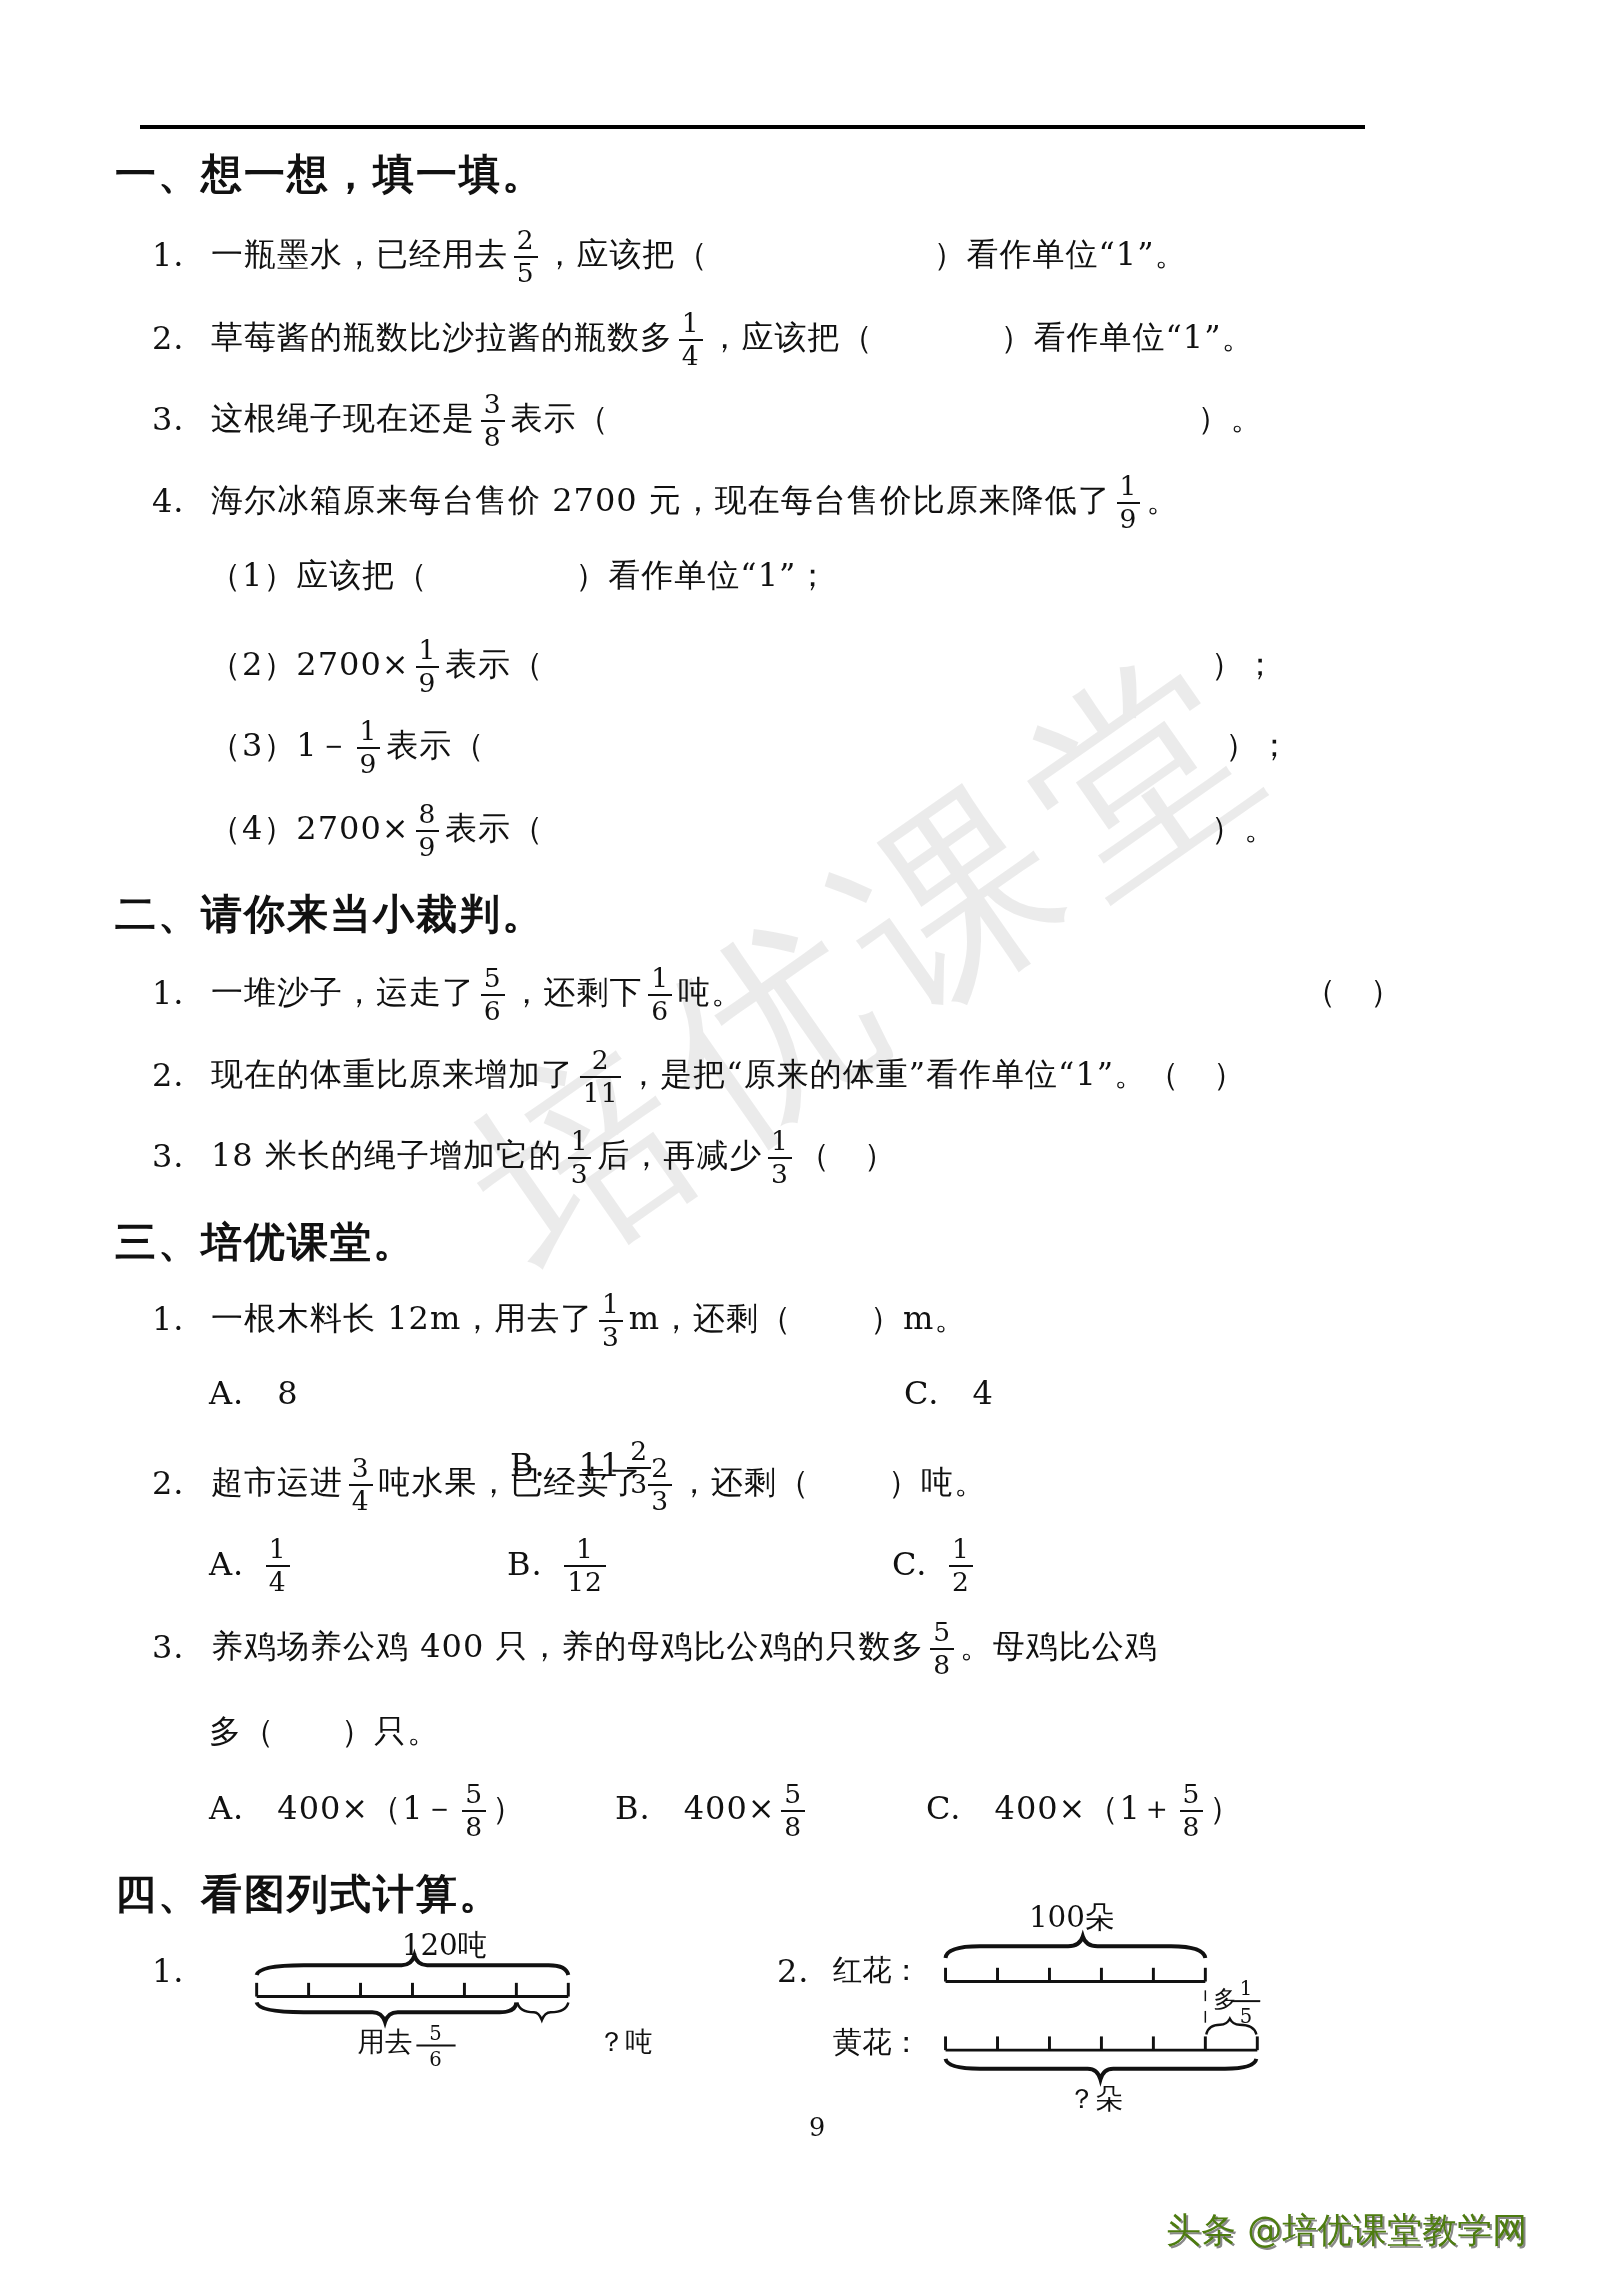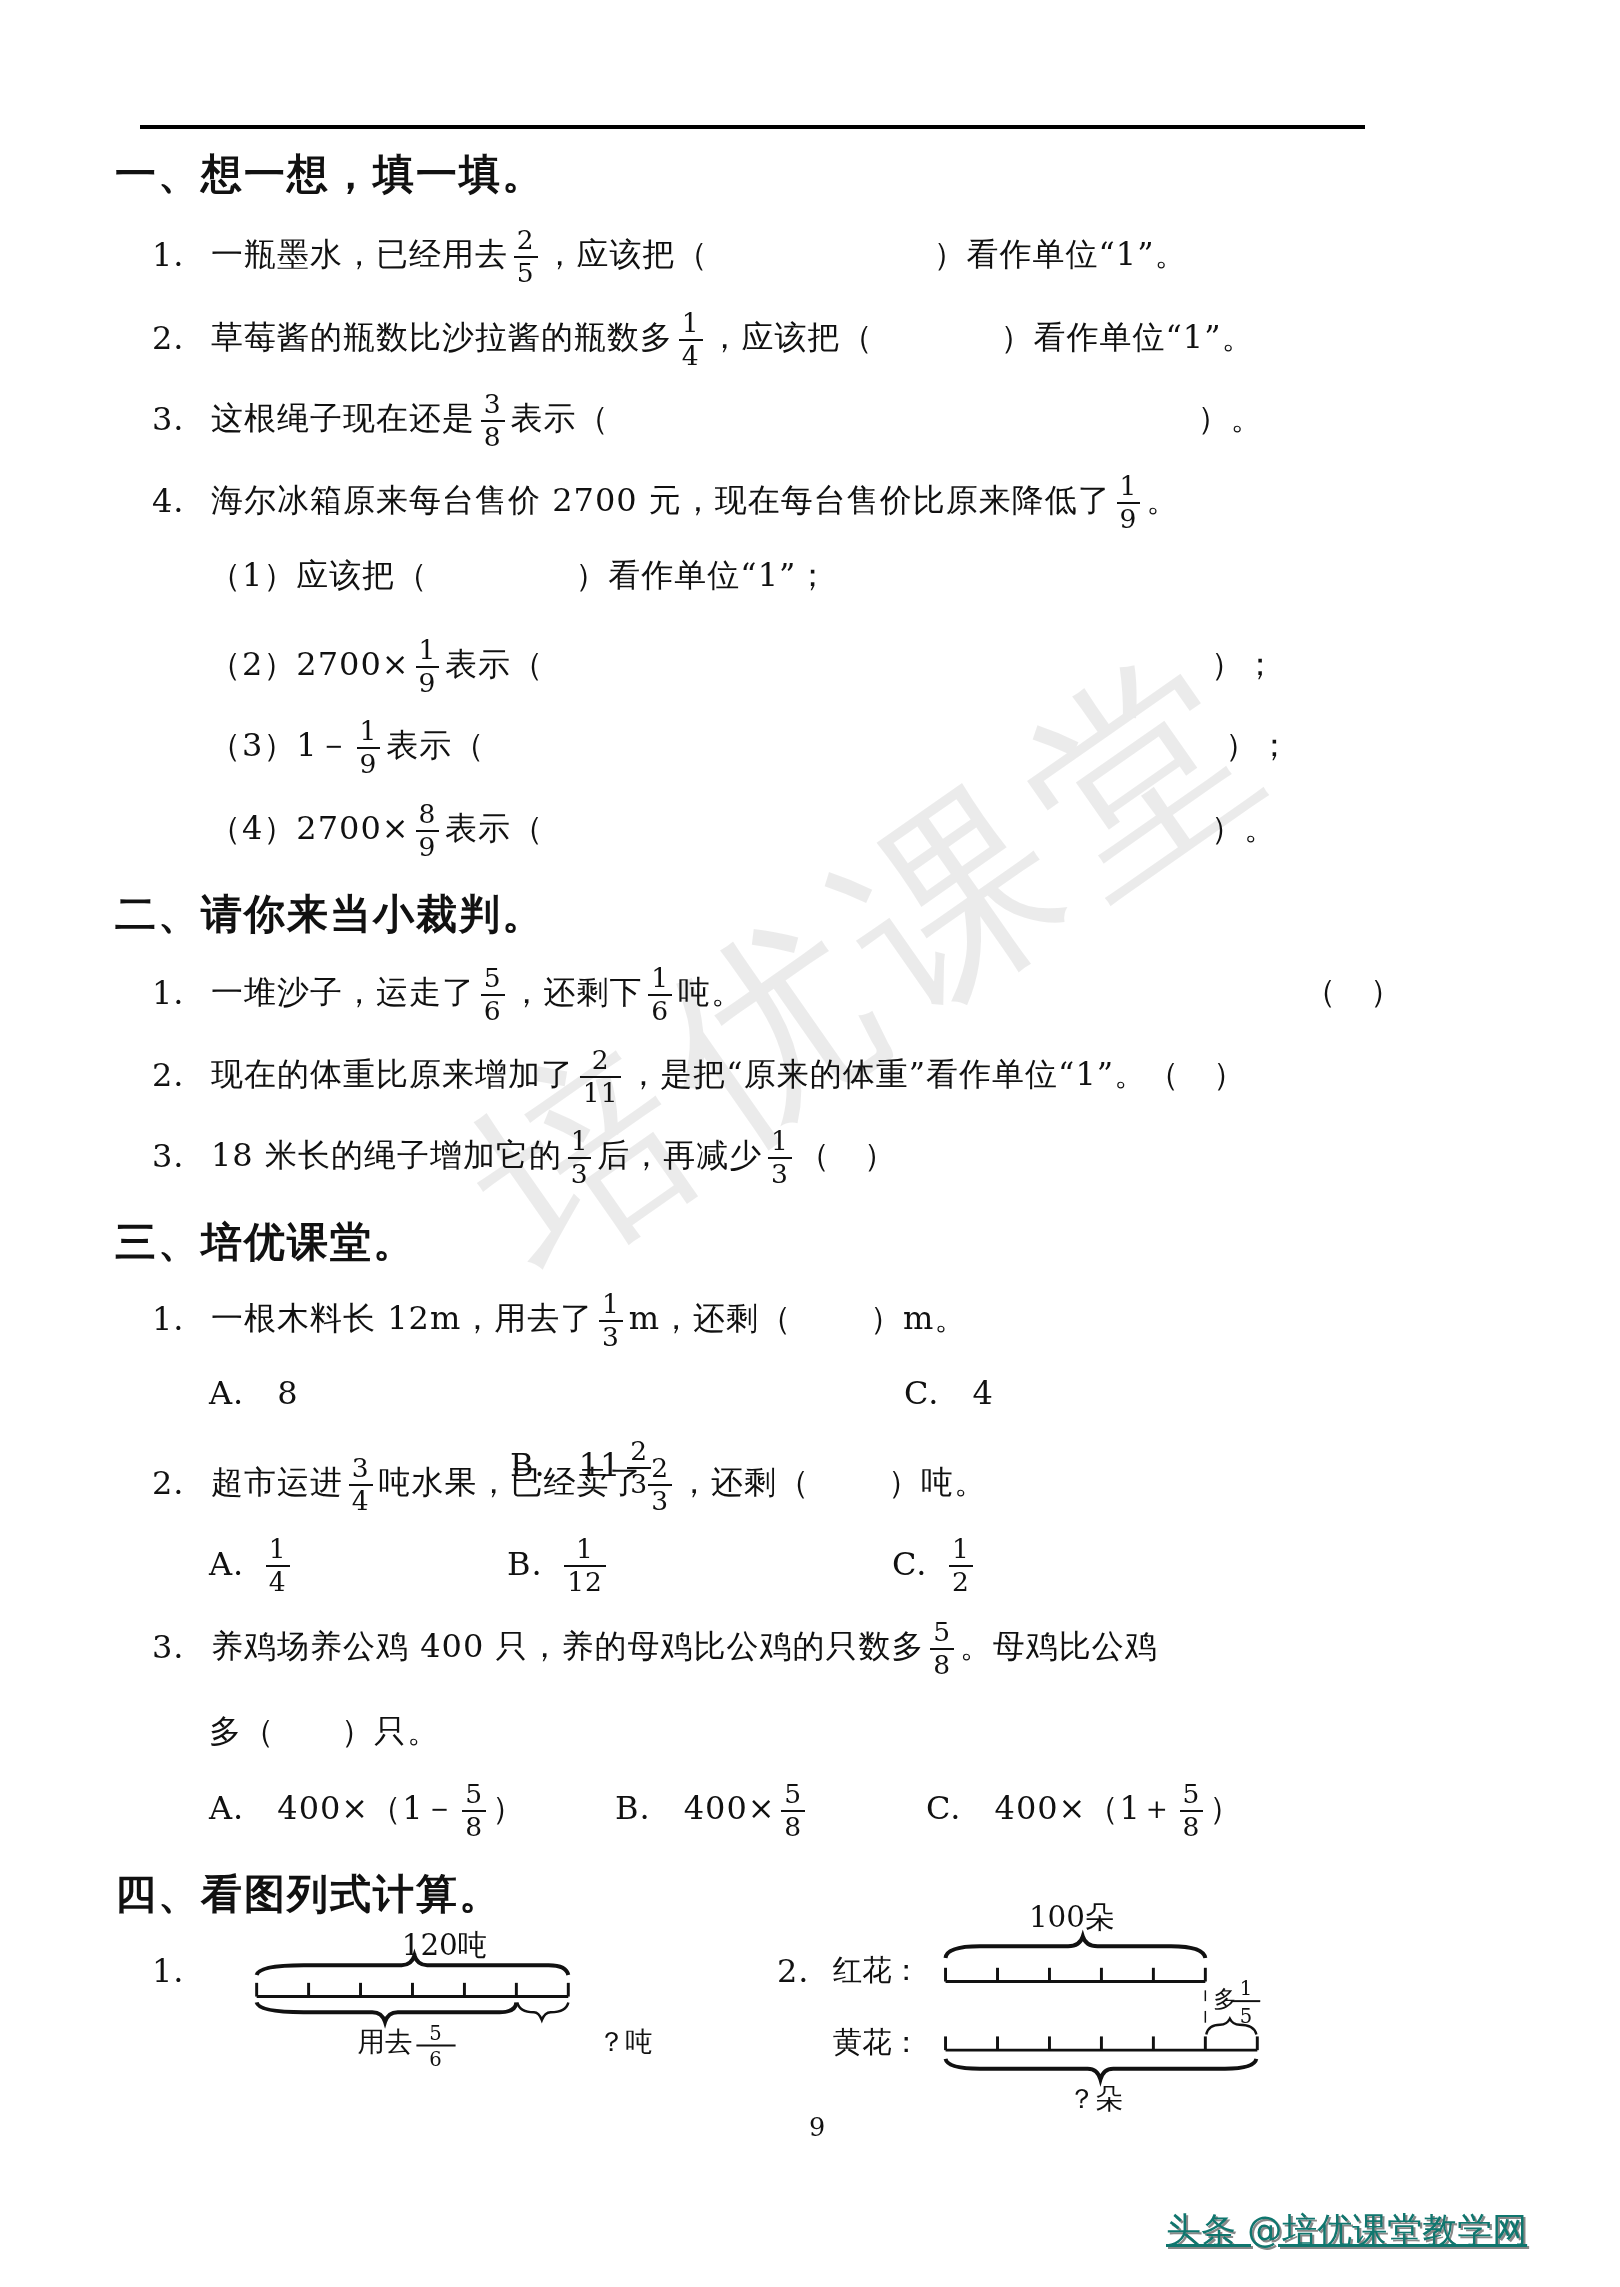--- a/index.html
+++ b/index.html
@@ -11,22 +11,22 @@
   .line { position:absolute; font-size:32px; white-space:nowrap; display:flex; align-items:center; letter-spacing:1px; }
   .frac { display:inline-flex; flex-direction:column; align-items:center; margin:0 5.9px;
           font-size:26.5px; line-height:1; vertical-align:middle; transform:translateY(2px); }
   .frac .n { padding:0 2.9px 2px; }
   .frac .d { border-top:2.5px solid #111; padding:2px 2.9px 0; }
   .gap { display:inline-block; }
   .wm { position:absolute; left:421px; top:1108px; font-size:206px; color:#000; opacity:0.075;
         transform:rotate(-35deg); transform-origin:left top; font-family:"DejaVu Sans",sans-serif;
         letter-spacing:19.6px; white-space:nowrap; pointer-events:none; }
   .pageno { position:absolute; left:809px; top:2112px; font-size:25.5px; }
-  .brand { position:absolute; left:1166px; top:2207px; font-size:35px; color:#0f766e;
-           font-family:"DejaVu Sans",sans-serif; text-shadow:2px 2px 0 #888;text-decoration:underline; }
+  .brand { position:absolute; left:1166px; top:2207px; font-size:35px; color:#4d7c0f;
+           font-family:"DejaVu Sans",sans-serif; text-shadow:2px 2px 0 #888; }
   svg text { font-family:"DejaVu Serif","Liberation Serif",serif; fill:#111; }
 </style>
 </head>
 <body>
 
 <div class="rule"></div>
 <div class="wm">培优课堂</div>
 
 <div class="h" style="top:147px">一、想一想，填一填。</div>
 

